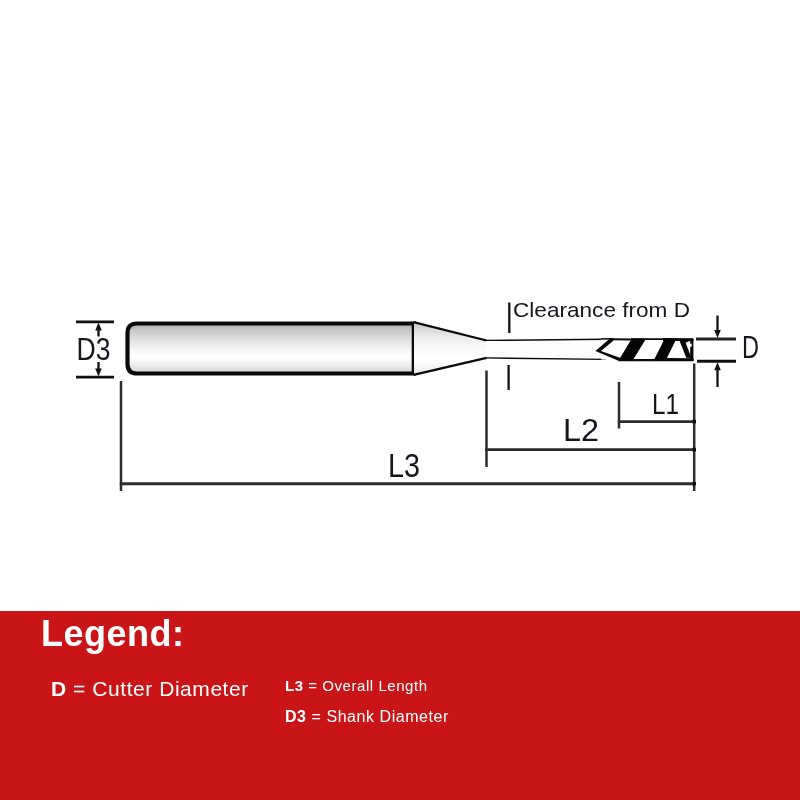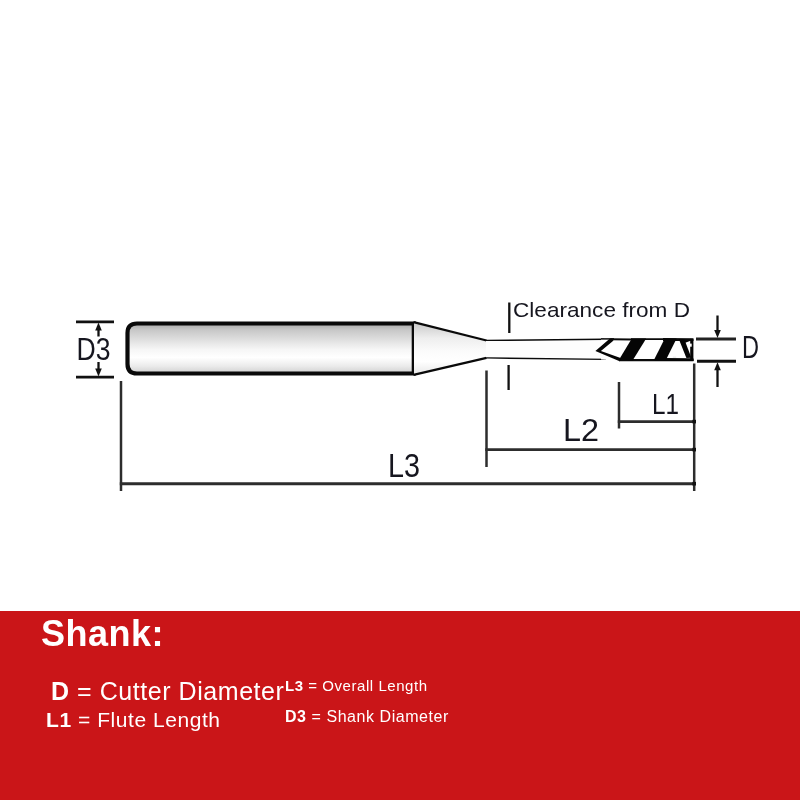--- a/index.html
+++ b/index.html
@@ -117,24 +117,23 @@
 
   <rect x="692.4" y="419.8" width="3.6" height="3.6" fill="#111111"></rect>
   <rect x="692.4" y="447.8" width="3.6" height="3.6" fill="#111111"></rect>
   <rect x="692.4" y="481.9" width="3.6" height="3.6" fill="#111111"></rect>
 
   <text x="404" y="477.2" font-size="33" fill="#16161f" text-anchor="middle" textLength="32" lengthAdjust="spacingAndGlyphs">L3</text>
 </svg>
 
 <div class="abs" style="left:0px;top:611px;width:800px;height:189px;background:#ca1518;"></div>
 
-<div class="abs" style="left:41px;top:613px;color:#ffffff;font-size:36px;font-weight:bold;letter-spacing:0.5px;">Shank:</div>
+<div class="abs" style="left:41px;top:613px;color:#ffffff;font-size:36px;font-weight:bold;letter-spacing:0.5px;">Legend:</div>
 
-<div class="abs" style="left:51px;top:676.5px;color:#ffffff;font-size:25px;letter-spacing:0.55px;"><b>D</b> = Cutter Diameter</div>
+<div class="abs" style="left:51px;top:676.5px;color:#ffffff;font-size:21px;letter-spacing:0.55px;"><b>D</b> = Cutter Diameter</div>
 
 <div class="abs" style="left:285px;top:676.5px;color:#ffffff;font-size:15px;letter-spacing:0.55px;"><b>L3</b> = Overall Length</div>
 
-<div class="abs" style="left:46px;top:707.5px;color:#ffffff;font-size:21px;letter-spacing:0.55px;"><b>L1</b> = Flute Length</div>
 
 <div class="abs" style="left:285px;top:707.5px;color:#ffffff;font-size:16px;letter-spacing:0.55px;"><b>D3</b> = Shank Diameter</div>
 
 
 </div>
 
 </body></html>

